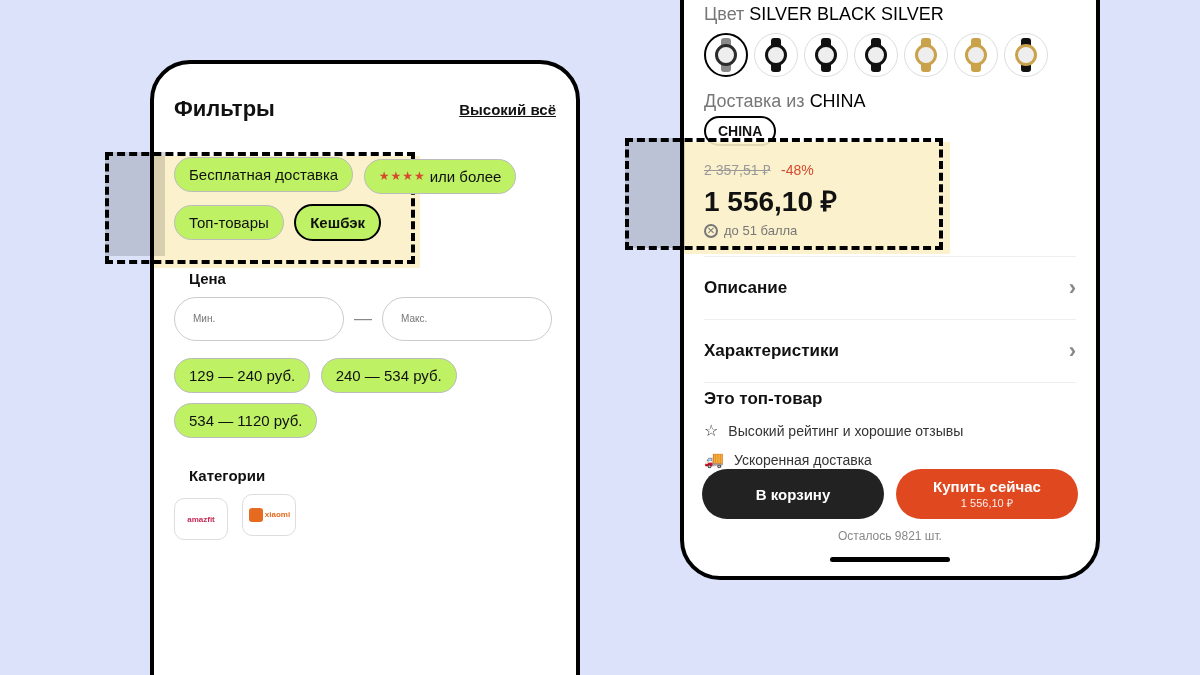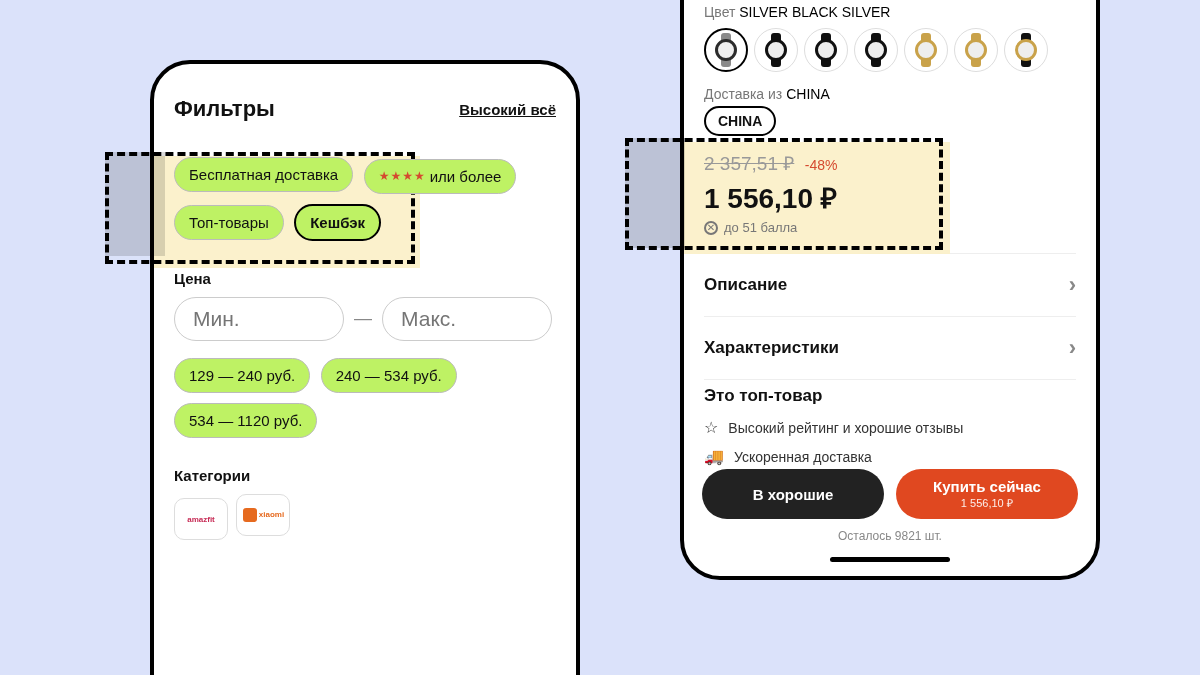--- a/index.html
+++ b/index.html
@@ -73,59 +73,59 @@
     display:inline-flex; align-items:center;
     border:1.5px solid #bbb; border-radius:22px;
     padding:8px 14px; font-size:15px; margin:5px 6px 5px 0;
     background:#bef264; cursor:pointer;
     font-weight:500;
   }
   .pill.selected { border:2.5px solid #000; font-weight:600; }
   .pill .stars { color:#d54a2f; letter-spacing:1px; margin-right:4px; font-size:12px;}
   .pill-row { position: relative; z-index: 5; }
 
-  .section-label { font-size:15px; font-weight:700; margin:24px 0 10px; }
+  .section-label { font-size:15px; font-weight:700; margin:24px 15px 10px; }
   .price-inputs { display:flex; align-items:center; gap:10px; margin-bottom:12px; }
   .price-inputs input {
     width: 170px; height:44px; border:1.5px solid #ccc; border-radius:22px;
-    padding:0 18px; font-size:21px; color:#888;
+    padding:0 18px; font-size:10px; color:#888;
   }
   .price-inputs .dash { color:#888; font-size:18px; }
 
   .link-more { font-size:15px; font-weight:700; text-decoration:underline; margin-left:8px; cursor:pointer; }
 
   .brand-box {
     display:inline-flex; width:54px; height:42px; border:1.5px solid #ddd; border-radius:10px;
-    align-items:center; justify-content:center; margin-right:4px; font-size:8px; font-weight:600;
+    align-items:center; justify-content:center; margin-right:10px; font-size:8px; font-weight:600;
   }
   .brand-amazfit { color:#c72b55; }
   .brand-xiaomi { color:#e66a1f; }
   .brand-xiaomi::before { content:""; display:inline-block; width:14px; height:14px; background:#e66a1f; border-radius:3px; margin-right:2px;}
 
   
   .product-screen { padding: 140px 20px 20px; position:relative; height:100%; }
-  .variant-label { font-size:14px; color:#777; }
+  .variant-label { font-size:18px; color:#777; }
   .variant-label b { color:#000; font-weight:500; }
   .swatch-row { display:flex; gap:6px; margin:8px 0 14px; overflow:hidden; }
   .swatch {
     width:44px; height:44px; border:1.5px solid #ddd; border-radius:50%;
     display:flex; align-items:center; justify-content:center; flex-shrink:0;
   }
   .swatch.sel { border:2px solid #000; }
   .watch-mini {
     width:28px; height:34px; position:relative;
     display:flex; flex-direction:column; align-items:center; justify-content:center;
   }
   .watch-mini .strap { width:10px; height:34px; border-radius:3px; }
   .watch-mini .face { position:absolute; width:22px; height:22px; border-radius:50%; border:3px solid; background:#eee; }
 
   .ship-pill { display:inline-block; border:2px solid #000; border-radius:18px; padding:5px 12px; font-size:14px; font-weight:600; margin-top:4px; }
 
   .price-block { margin-top:14px; position:relative; z-index:5; }
-  .old-price { color:#999; text-decoration:line-through; font-size:19px; }
+  .old-price { color:#999; text-decoration:line-through; font-size:14px; }
   .discount { color:#d54a2f; font-size:14px; margin-left:6px; }
   .main-price { font-size:28px; font-weight:700; margin:2px 0 4px; }
   .bonus { font-size:13px; color:#777; display:flex; align-items:center; gap:6px; }
   .bonus-ico { width:14px; height:14px; border:2px solid #777; border-radius:50%; display:inline-flex; align-items:center; justify-content:center; font-size:10px;}
 
   .row-link {
     display:flex; justify-content:space-between; align-items:center;
     padding:16px 0; font-size:17px; font-weight:700; cursor:pointer;
   }
   .chev { font-size:22px; color:#888; }
@@ -295,21 +295,21 @@
       <span>Высокий рейтинг и хорошие отзывы</span>
     </div>
     <div class="feat">
       <span class="feat-ico">🚚</span>
       <span>Ускоренная доставка</span>
     </div>
 
     <div class="bottom-bar">
       <div class="btn-row">
         <button class="btn btn-dark">
-          <span>В хорошие</span>
+          <span>В корзину</span>
         </button>
         <button class="btn btn-red">
           <span>Купить сейчас</span>
           <span class="sub">1 556,10 ₽</span>
         </button>
       </div>
       <div class="stock">Осталось 9821 шт.</div>
       <div class="home-indicator"></div>
     </div>
   </div>

